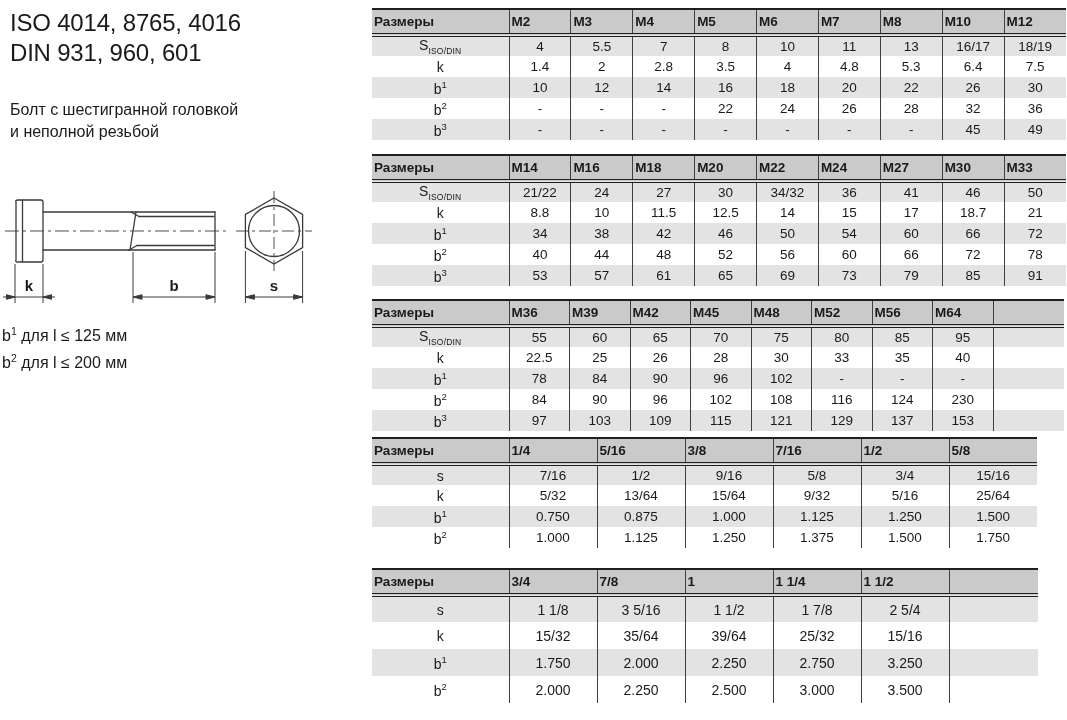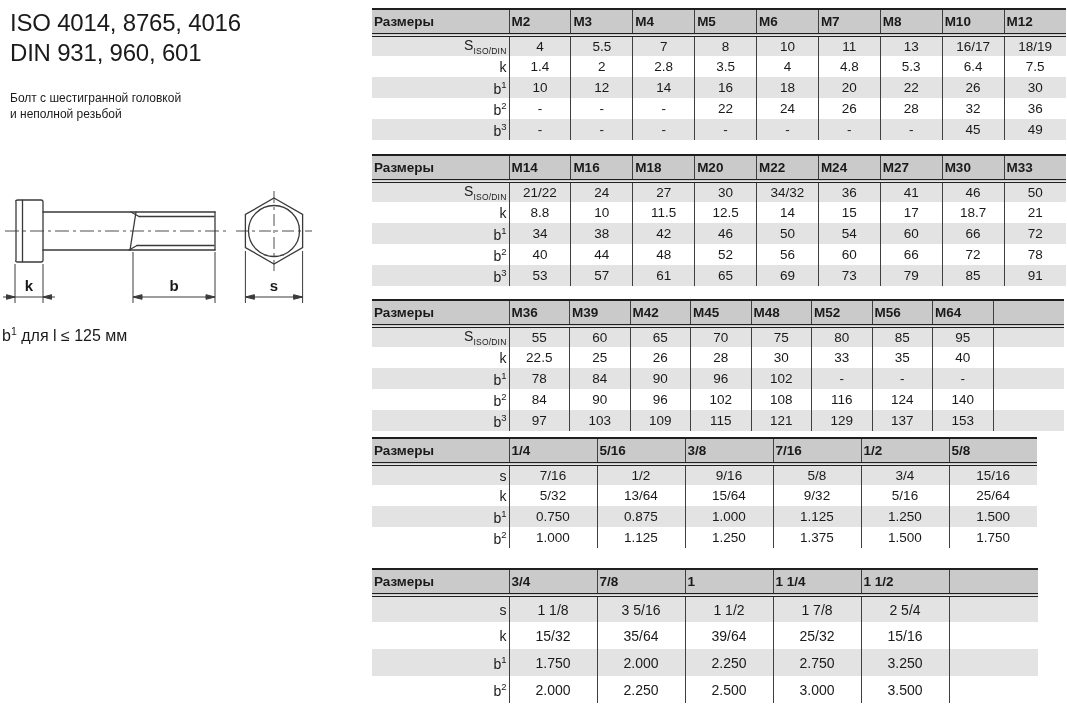--- a/index.html
+++ b/index.html
@@ -8,21 +8,21 @@
     width: 1067px; height: 720px;
     position: relative; overflow: hidden;
     background: #ffffff;
     color: var(--text, #1a1a1a);
     font-family: "Liberation Sans", sans-serif;
   }
 
   
   .left-panel { position: absolute; left: 10px; top: 8px; width: 356px; }
   .title { font-size: 24px; font-weight: normal; line-height: 1.27; letter-spacing: -0.2px; }
-  .subtitle { margin-top: 21px; font-size: 12px; line-height: 1.35; }
+  .subtitle { margin-top: 30px; font-size: 16px; line-height: 1.35; }
 
   .diagram { position: absolute; left: 2px; top: 181px; }
   .dim-label { font: bold 15px "Liberation Sans", sans-serif; fill: #1a1a1a; }
 
   .footnotes { position: absolute; left: 2px; top: 322px; font-size: 16px; line-height: 1.7; }
   .footnotes sup { font-size: 10.5px; }
 
   
   .tables { position: absolute; left: 372px; top: 8px; width: 695px; }
 
@@ -52,21 +52,21 @@
   .dim-table td {
     font-size: 13.5px; text-align: center;
     height: 21px; padding: 0 2px;
   }
   .tbl4 td { height: 27px; font-size: 14px; }
 
   .dim-table th + th, .dim-table td + td { border-left: 1px solid var(--line, #3f3f3f); }
 
   .dim-table tr.shaded td { background: var(--row-shaded-bg, #e3e3e3); }
 
-  .dim-table td.rowlabel { font-size: 14px; text-align: right; }
+  .dim-table td.rowlabel { font-size: 14px; }
   .dim-table td.rowlabel sup { font-size: 9.5px; }
   .dim-table td.rowlabel sub { font-size: 8.5px; letter-spacing: 0.2px; }
 </style>
 </head>
 <body style="--header-bg: #cacaca; --row-shaded-bg: #e3e3e3; --line: #3f3f3f; --text: #1a1a1a;">
 
 <div class="left-panel">
   <div class="title">
     <div>ISO 4014, 8765, 4016</div>
     <div>DIN 931, 960, 601</div>
@@ -125,20 +125,21 @@
     <polygon points="243.4,116 252.4,113.7 252.4,118.3"></polygon>
     <polygon points="300.6,116 291.6,113.7 291.6,118.3"></polygon>
   </g>
   <text class="dim-label" x="27" y="110" text-anchor="middle">k</text>
   <text class="dim-label" x="172" y="110" text-anchor="middle">b</text>
   <text class="dim-label" x="272" y="110" text-anchor="middle">s</text>
 </svg>
 
 <div class="footnotes">
   <div><span>b</span><sup>1</sup> <span>для l ≤ 125 мм</span></div>
+  <div><span>b</span><sup>2</sup> <span>для l ≤ 200 мм</span></div>
 </div>
 
 <div class="tables">
     <table class="dim-table tbl0">
       <colgroup>
         <col class="label">
         <col class="data">
         <col class="data">
         <col class="data">
         <col class="data">
@@ -381,21 +382,21 @@
         </tr>
         <tr>
           <td class="rowlabel"><span>b</span><sup>2</sup></td>
           <td>84</td>
           <td>90</td>
           <td>96</td>
           <td>102</td>
           <td>108</td>
           <td>116</td>
           <td>124</td>
-          <td>140</td>
+          <td>230</td>
           <td></td>
         </tr>
         <tr class="shaded">
           <td class="rowlabel"><span>b</span><sup>3</sup></td>
           <td>97</td>
           <td>103</td>
           <td>109</td>
           <td>115</td>
           <td>121</td>
           <td>129</td>

